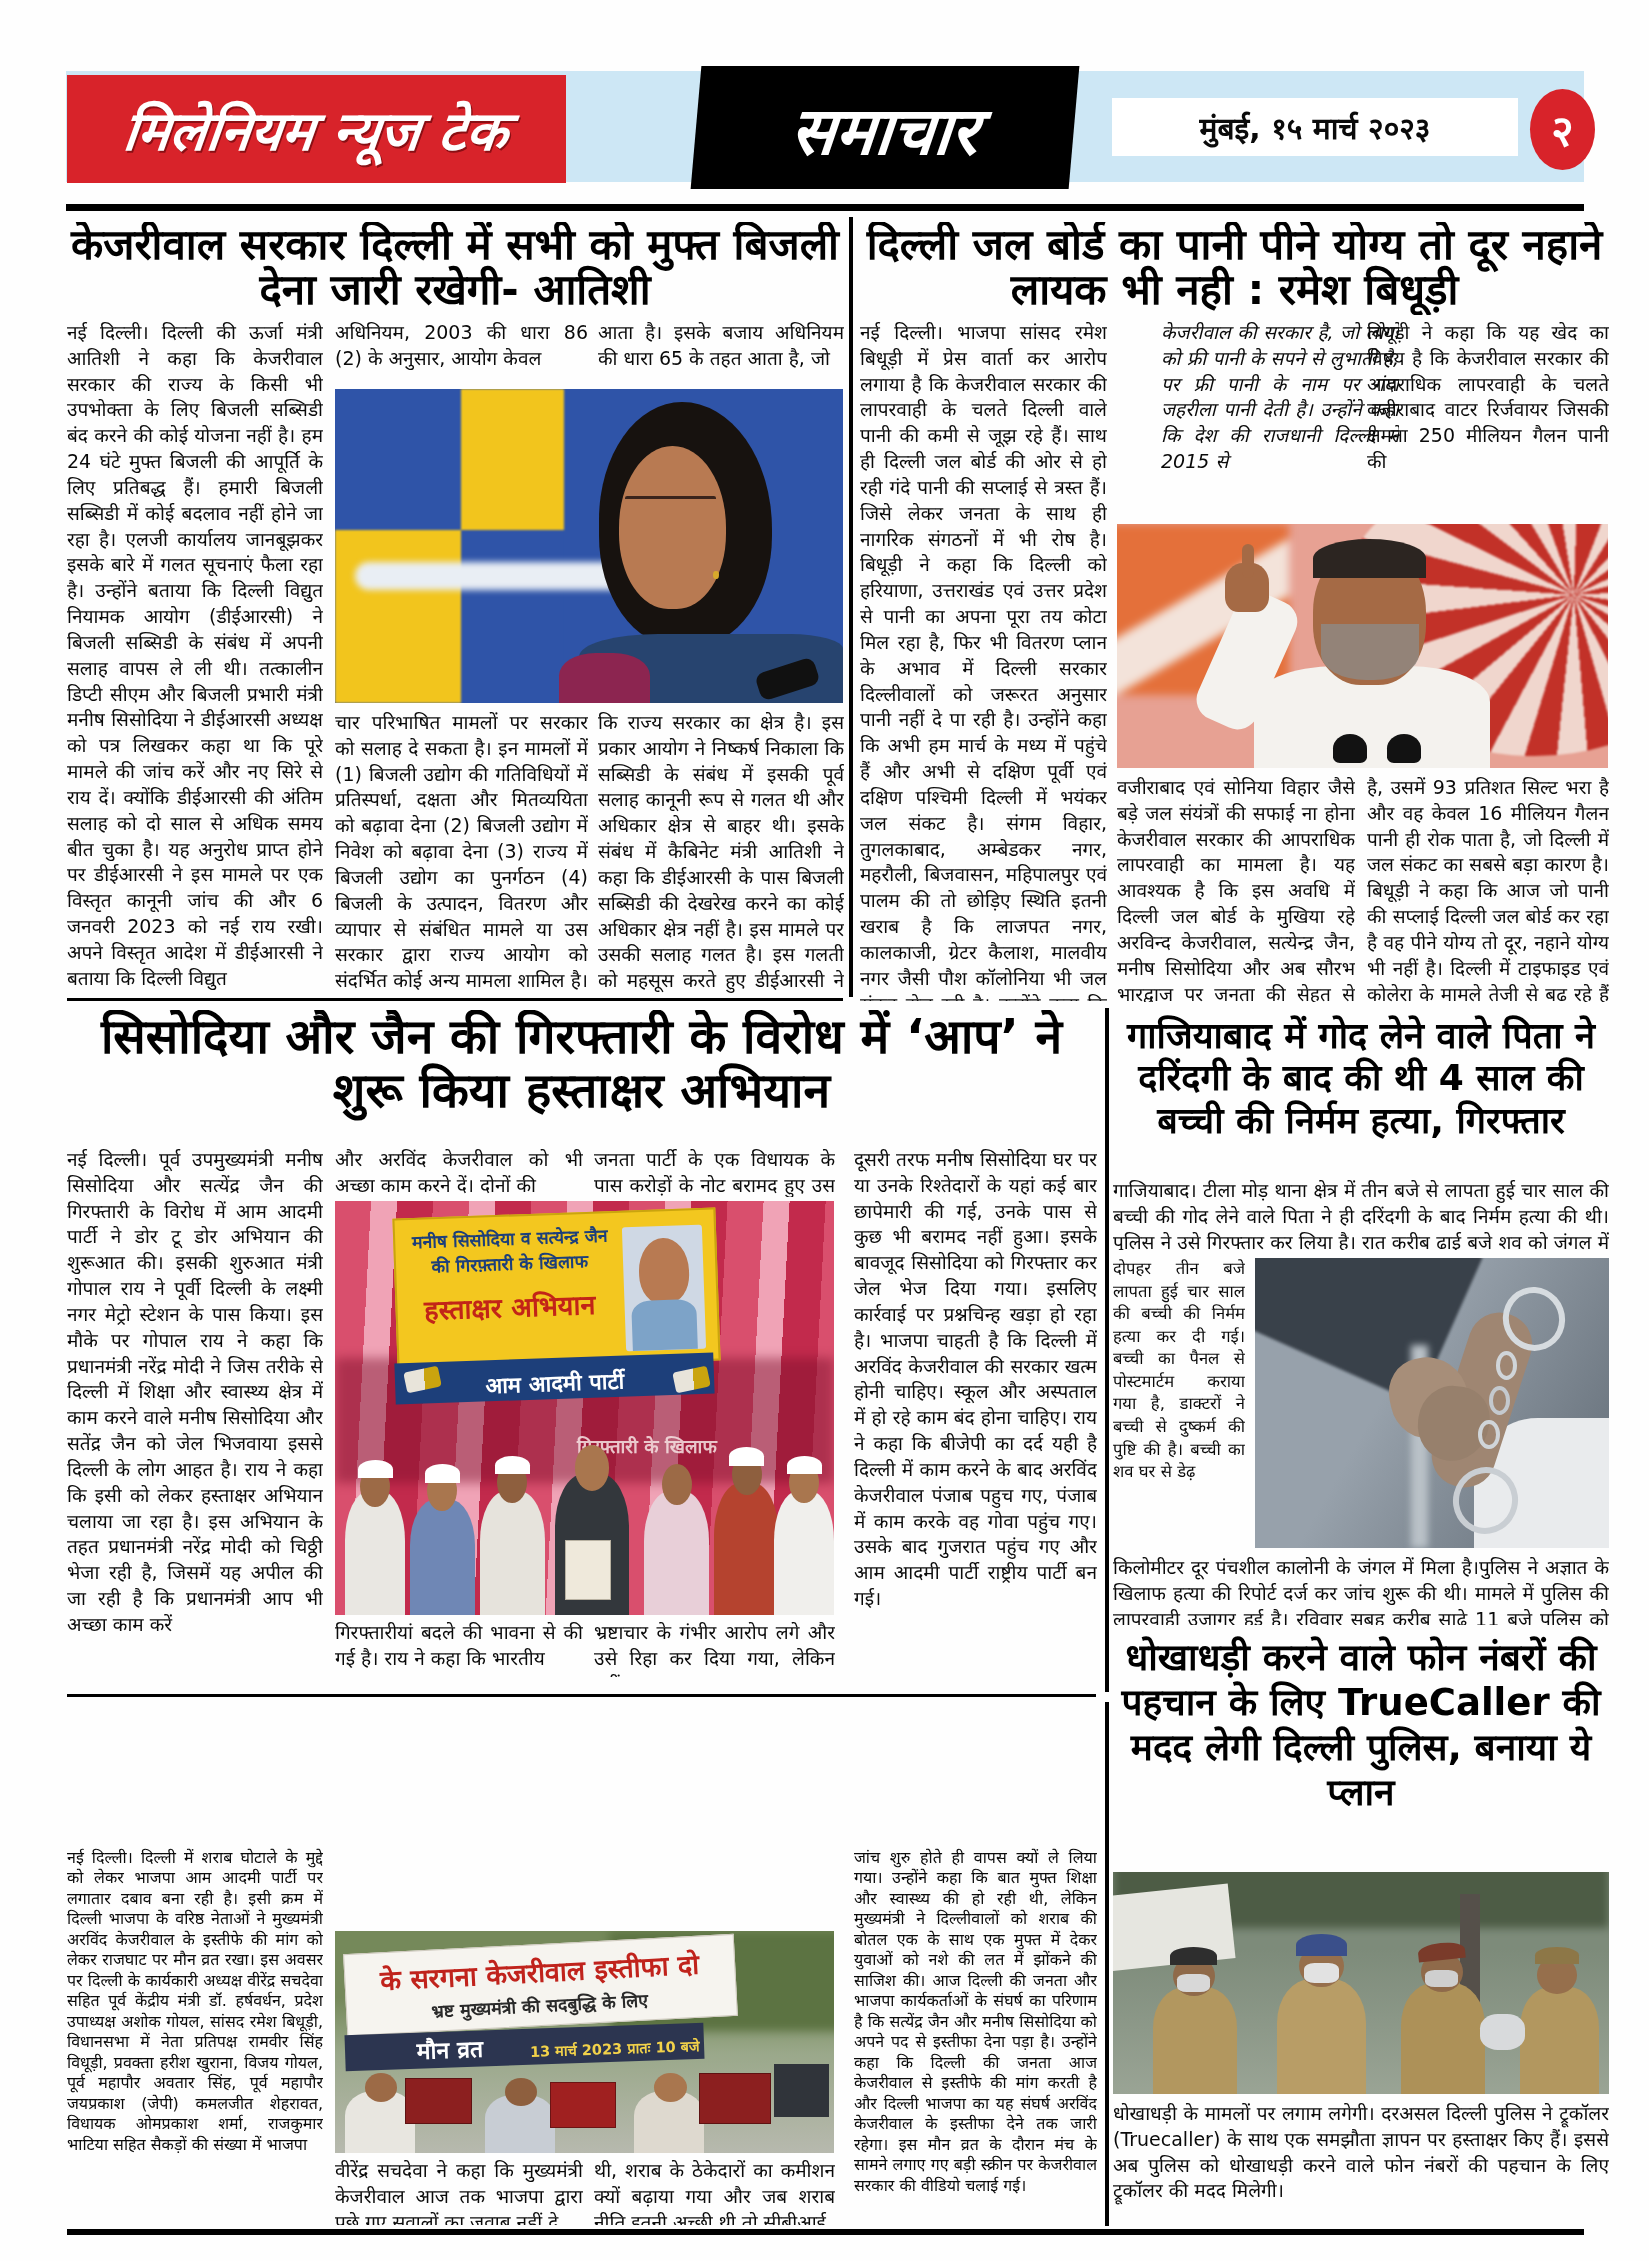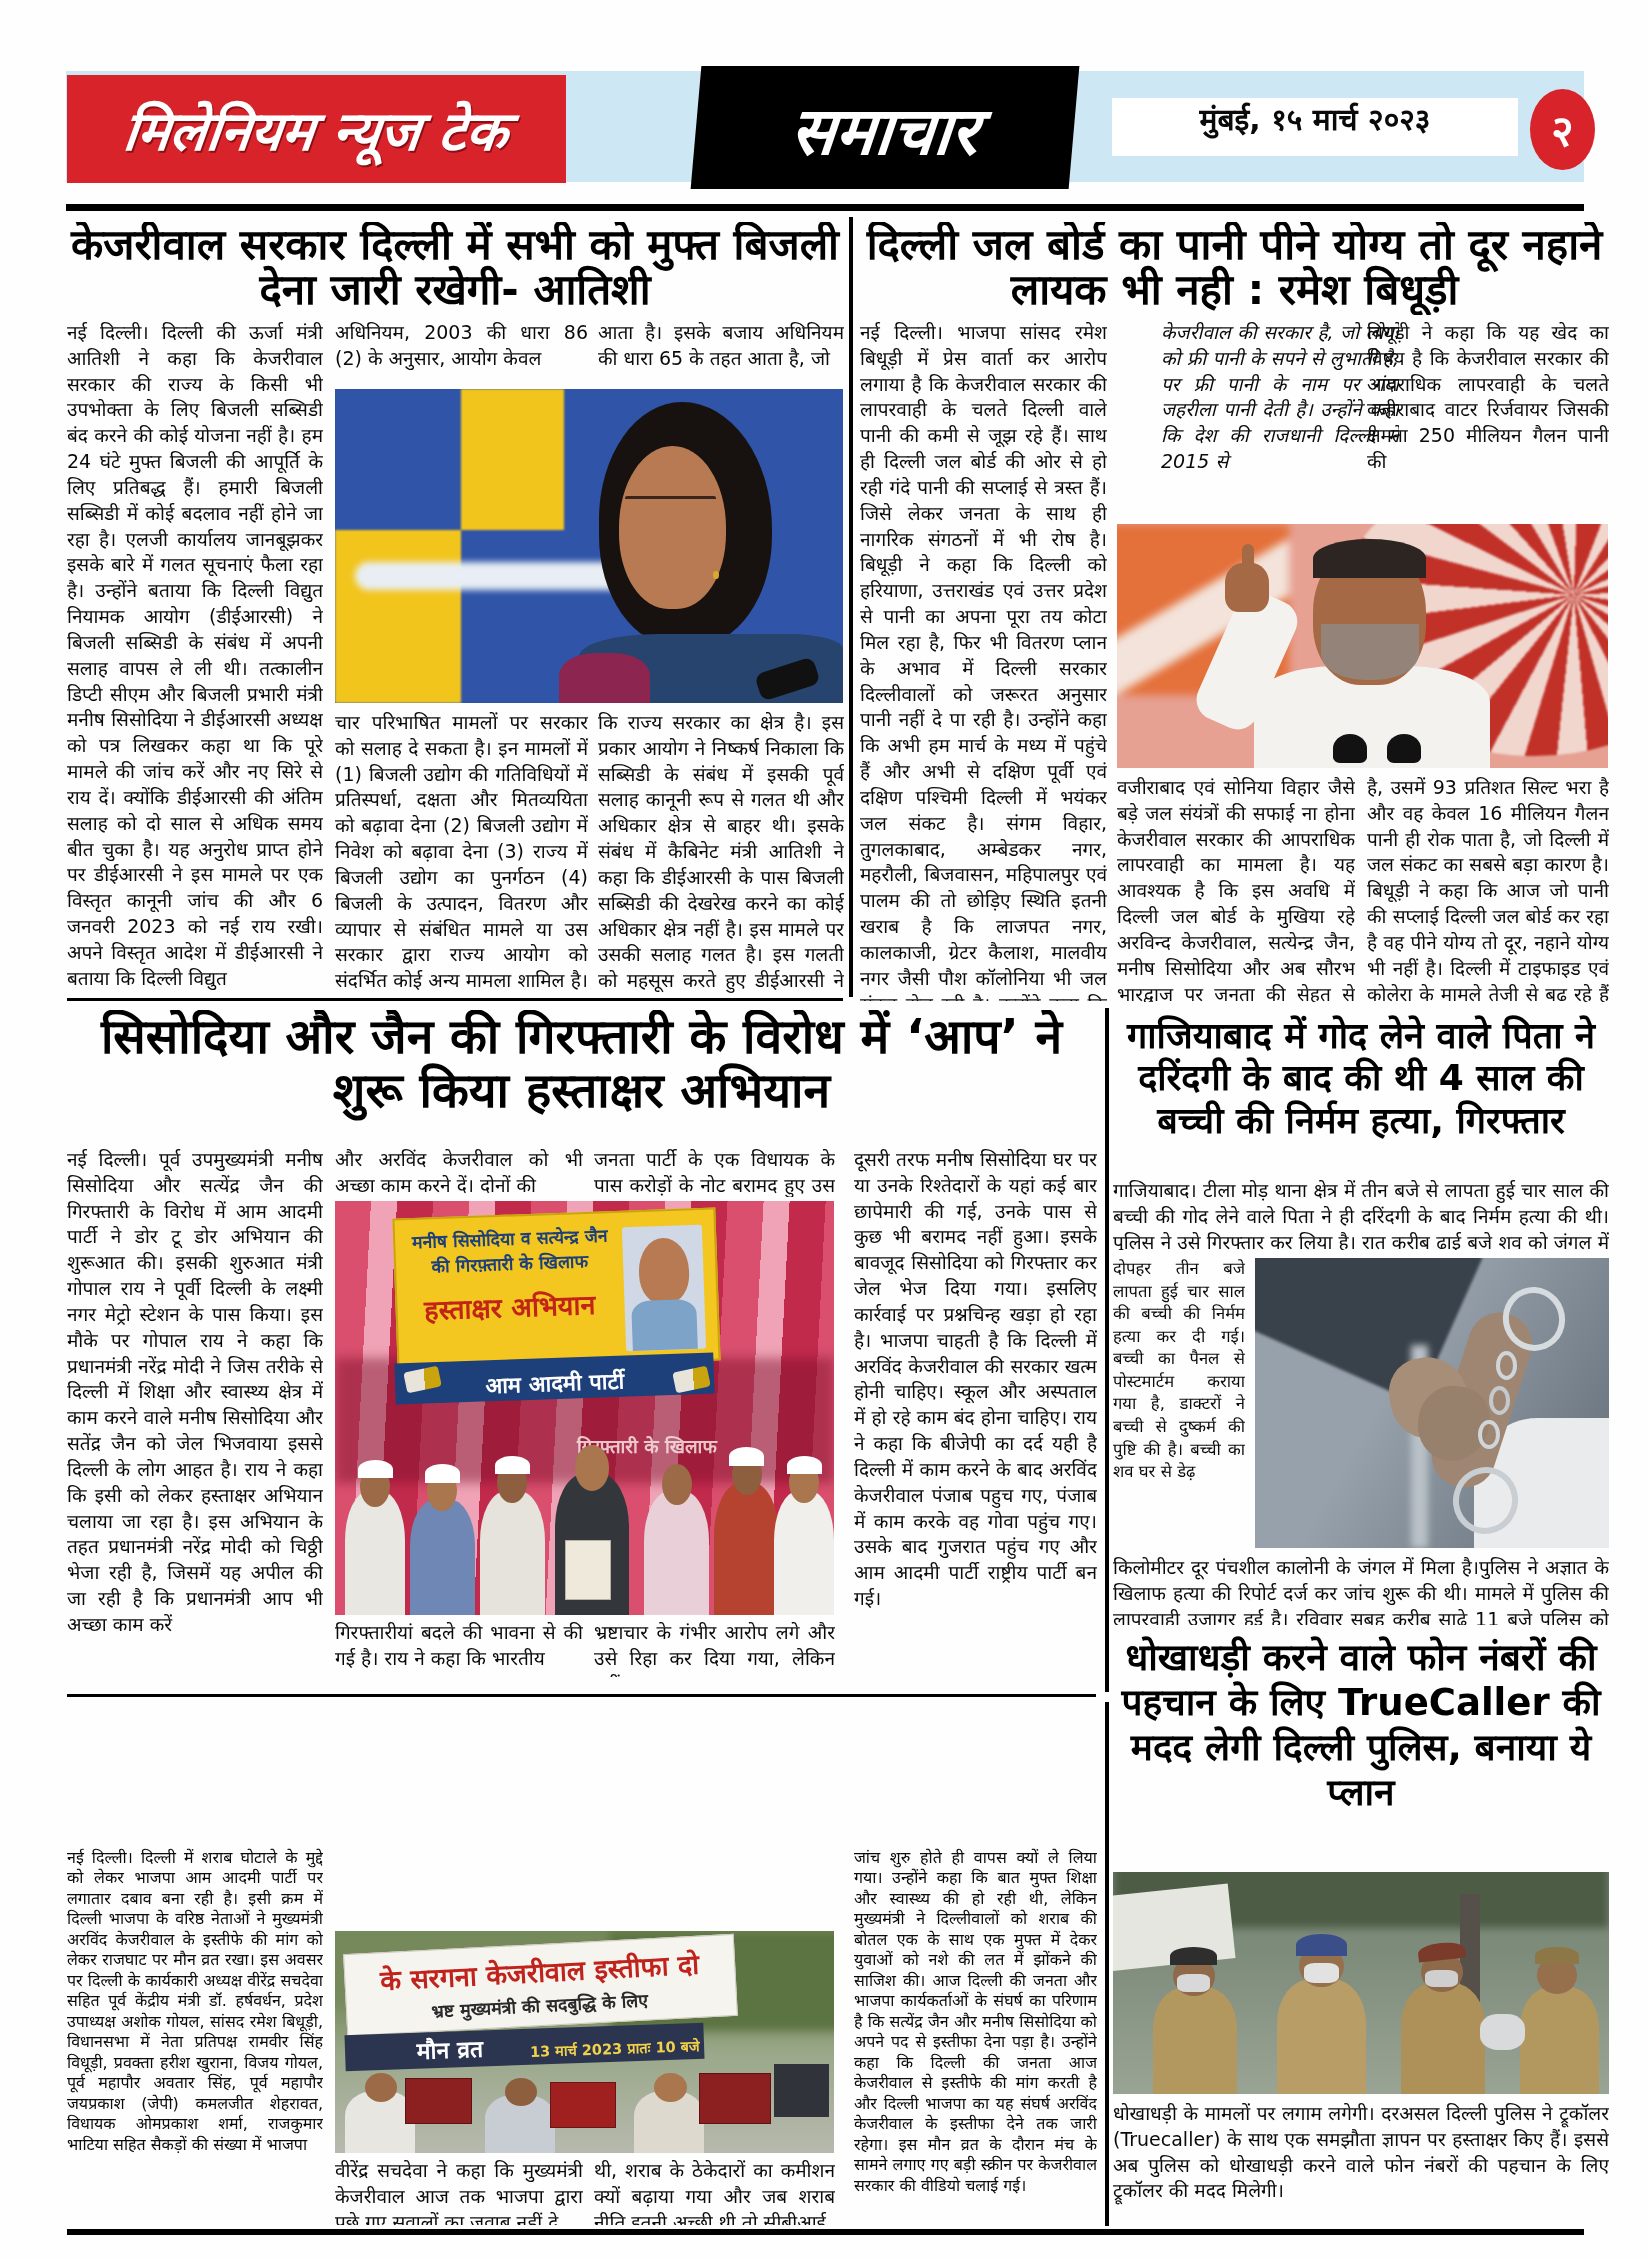--- a/index.html
+++ b/index.html
@@ -12,21 +12,21 @@
   .col{position:absolute;font-size:19px;line-height:1.36;text-align:justify;overflow:hidden;
        word-break:break-word;}
   .photo{position:absolute;overflow:hidden;}
   .shape{position:absolute;}
   .masthead-red{background:#d8232a;display:flex;align-items:center;justify-content:center;}
   .masthead-red span{color:#fff;font-weight:700;font-style:italic;font-size:54px;
       text-shadow:1.6px 1.6px 0 #8a0f14;transform:skewX(-6deg);white-space:nowrap;}
   .masthead-black{background:#000;display:flex;align-items:center;justify-content:center;
       transform:skewX(-5deg);}
   .masthead-black span{color:#fff;font-weight:700;font-style:italic;font-size:66px;}
-  .datebox{background:#fff;display:flex;align-items:flex-start;justify-content:center;}
+  .datebox{background:#fff;display:flex;align-items:center;justify-content:center;}
   .datebox span{font-weight:700;font-size:30px;white-space:nowrap;}
   .pagenum{background:#d8232a;border-radius:50%;display:flex;align-items:center;justify-content:center;}
   .pagenum span{color:#fff;font-weight:700;font-size:43px;}
   .bannertext{position:absolute;font-weight:700;text-align:center;}
 </style>
 </head>
 <body>
 
 <div id="page">
 

